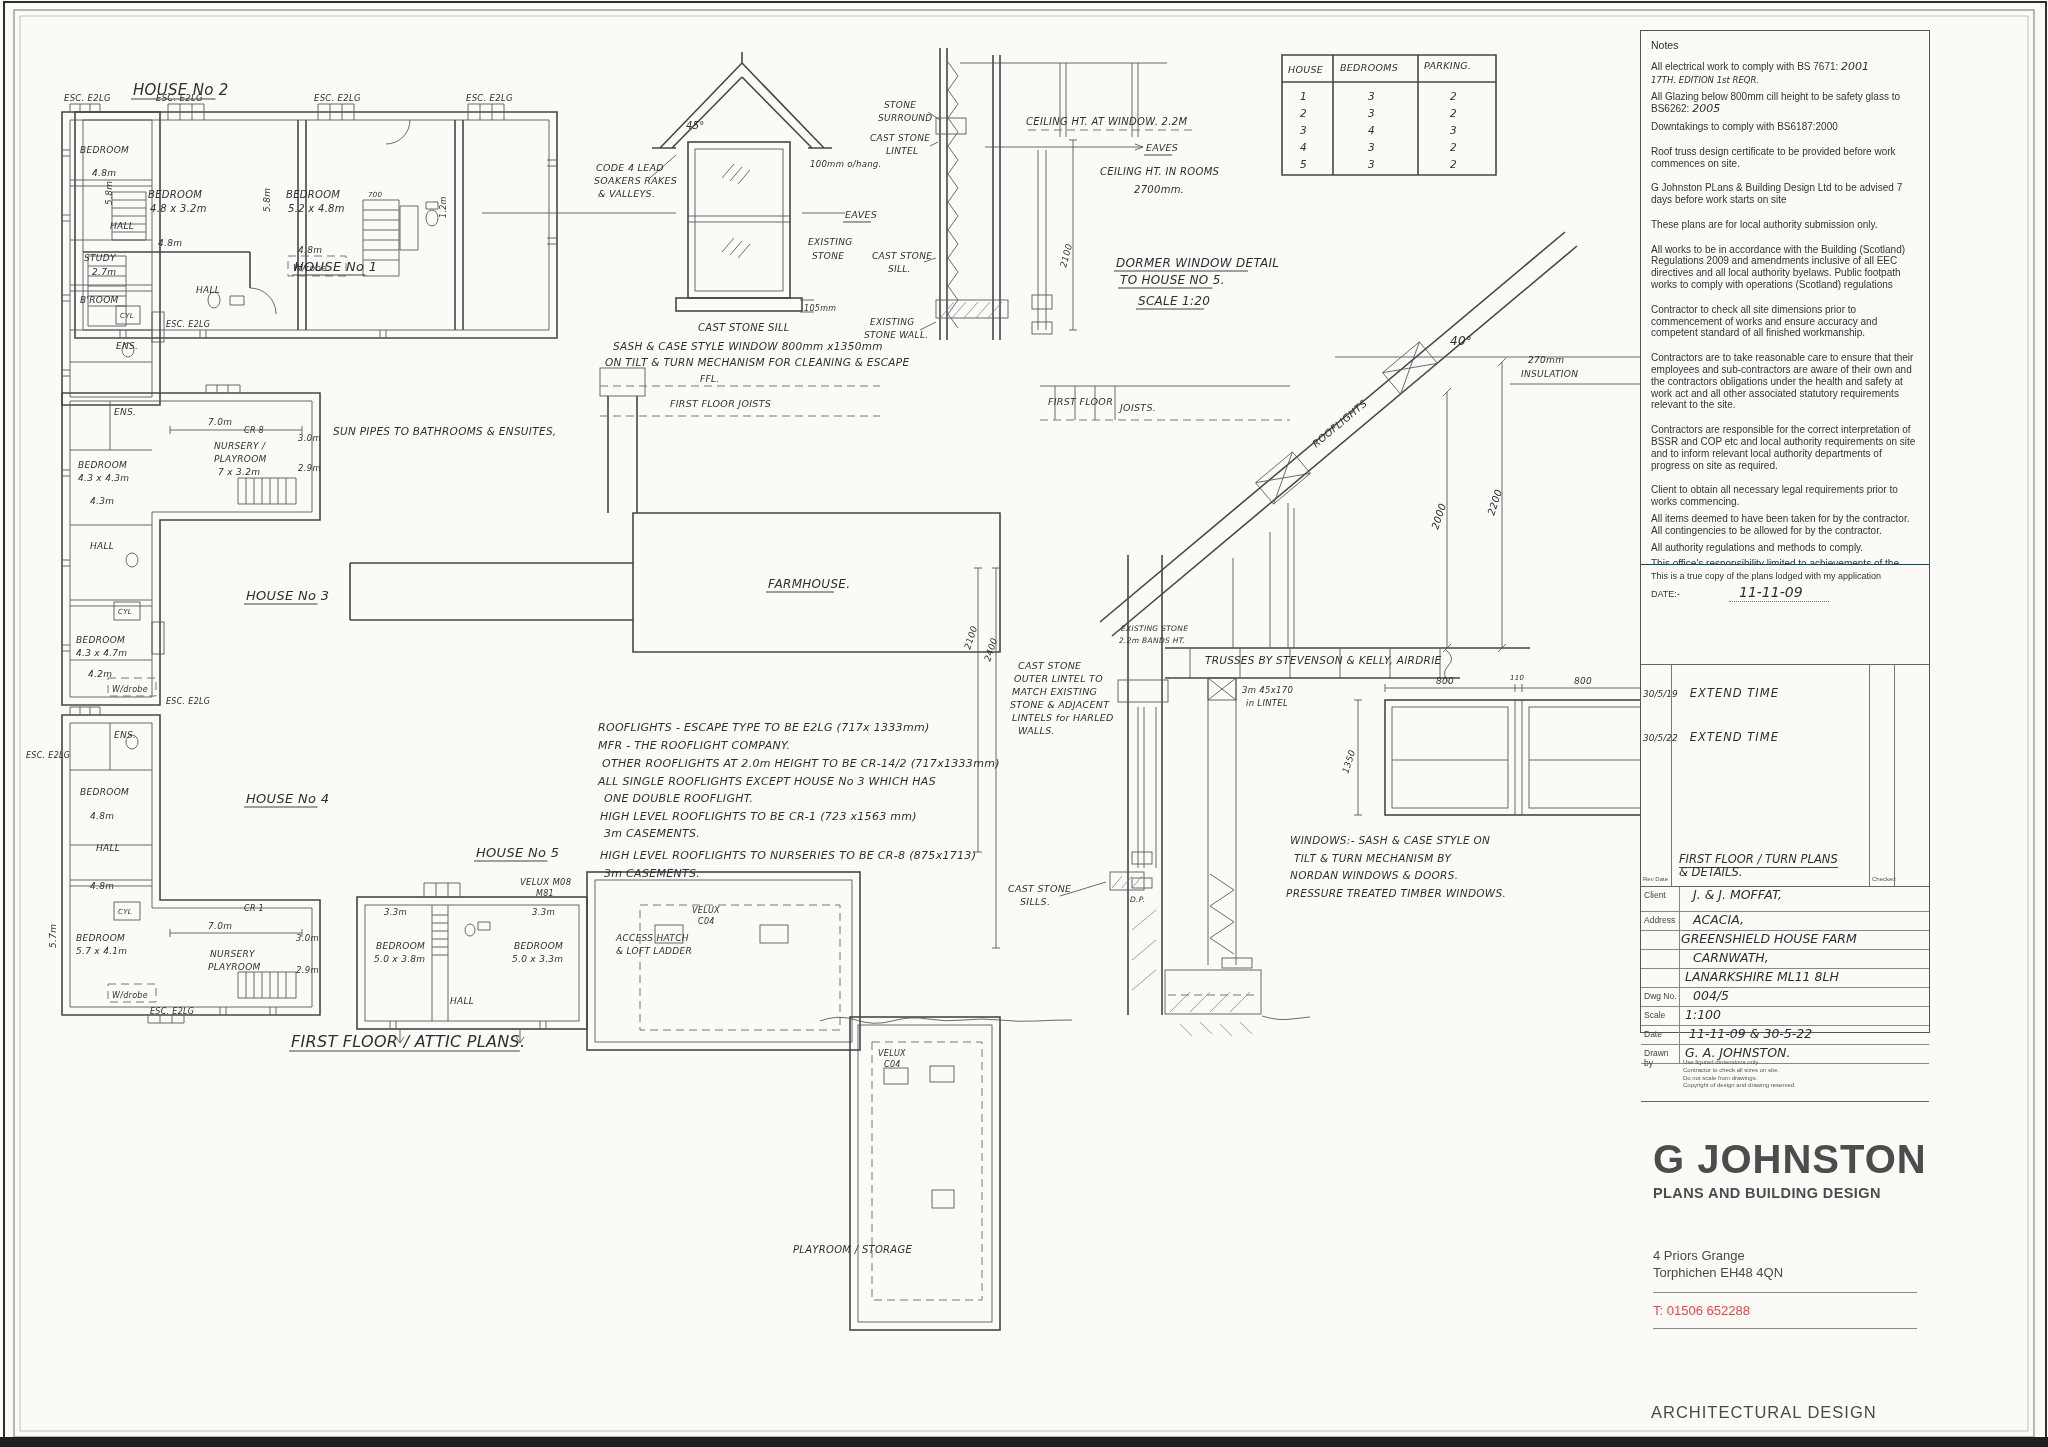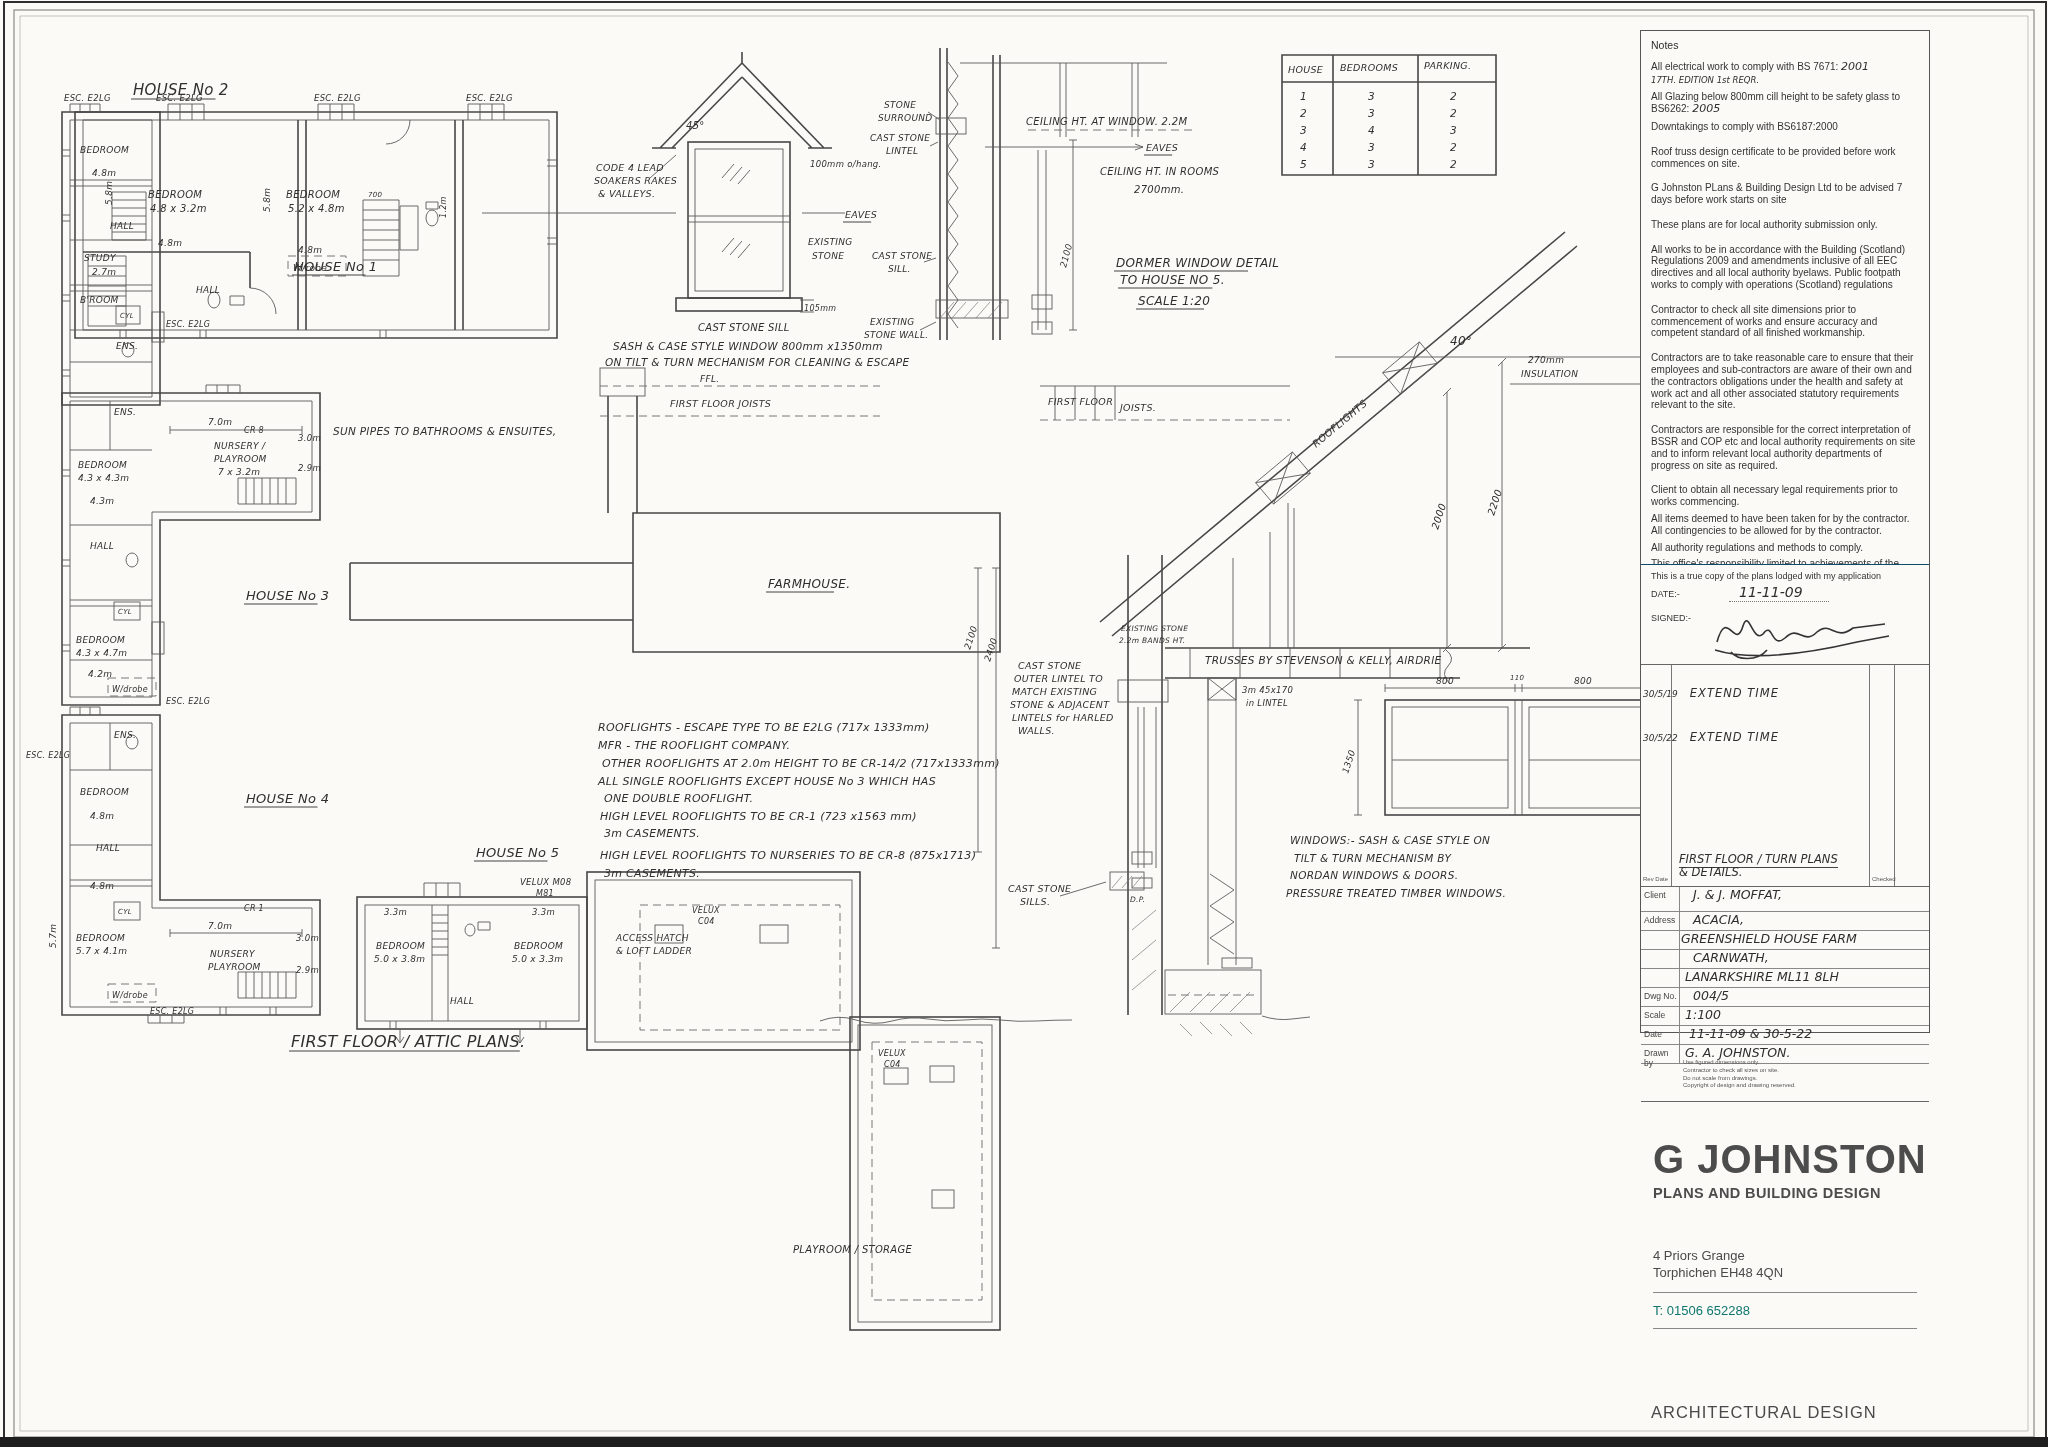--- a/index.html
+++ b/index.html
@@ -46,21 +46,21 @@
   .ct-row.first{height:25px;}
   .ct-lbl{position:absolute;left:3px;top:3px;width:33px;font-size:8.5px;color:#444;}
   .ct-div{position:absolute;left:38px;top:0;height:100%;border-left:.8px solid #888;}
   .ct-val{position:absolute;left:52px;top:1px;font-size:12.5px;white-space:nowrap;}
   .fine{position:absolute;left:42px;top:172px;font-size:6px;line-height:1.3;color:#555;}
   .tb-logo{position:absolute;left:0;top:1070px;width:100%;height:335px;border-top:1px solid #666;box-sizing:border-box;padding:0 12px;}
   .logo-name{margin-top:34px;font-size:40px;font-weight:bold;letter-spacing:1px;color:#4c4c4c;white-space:nowrap;}
   .logo-tag{font-size:14.5px;font-weight:bold;letter-spacing:.4px;color:#4c4c4c;margin-top:2px;}
   .logo-addr{margin-top:46px;font-size:13px;color:#4a4a4a;line-height:1.3;}
   .rule{border-top:1px solid #888;margin:10px 0;}
-  .logo-phone{font-size:13px;color:#0f766e;}
+  .logo-phone{font-size:13px;color:#ef4444;}
   .logo-footer{position:absolute;left:10px;bottom:14px;font-size:16.5px;letter-spacing:1px;color:#4a4a4a;}
 </style>
 </head>
 <body>
 
 <div class="sheet">
 
   <svg class="draw" width="2048" height="1447" viewBox="0 0 2048 1447">
     <g>
       <rect class="frame" x="14" y="10" width="2020" height="1427" stroke-width="1.2"></rect>
@@ -417,28 +417,20 @@
       <p>This office's responsibility limited to achievements of the Local Authority permissions.</p>
 
     </div>
 
     <div class="tb-decl">
       <p class="decl-line">This is a true copy of the plans lodged with my application</p>
       <div class="decl-row">
         <span class="decl-lbl">DATE:-</span>
         <span class="hand decl-date">11-11-09</span>
       </div>
-      <div class="decl-row2">
-        <span class="decl-lbl">SIGNED:-</span>
-        <span class="sig-wrap">
-          <svg width="190" height="66" viewBox="0 0 190 66">
-            <path d="M10,44 C20,8 28,54 36,28 C42,10 46,46 56,36 C66,22 64,52 78,40 C92,26 96,48 110,34 C124,22 128,44 146,30 L178,26 M8,52 C40,62 90,58 150,44 L182,38 M60,52 C50,64 30,62 24,54" fill="none" stroke="#333" stroke-width="1.6"></path>
-          </svg>
-        </span>
-      </div>
     </div>
 
     <div class="tb-rev">
       <div class="rev-colL"></div>
       <div class="rev-colR1"></div>
       <div class="rev-colR2"></div>
       <div class="rev-entry" style="top:22px">
         <span class="hand rev-date">30/5/19</span>
         <span class="hand rev-note">EXTEND TIME</span>
       </div>

